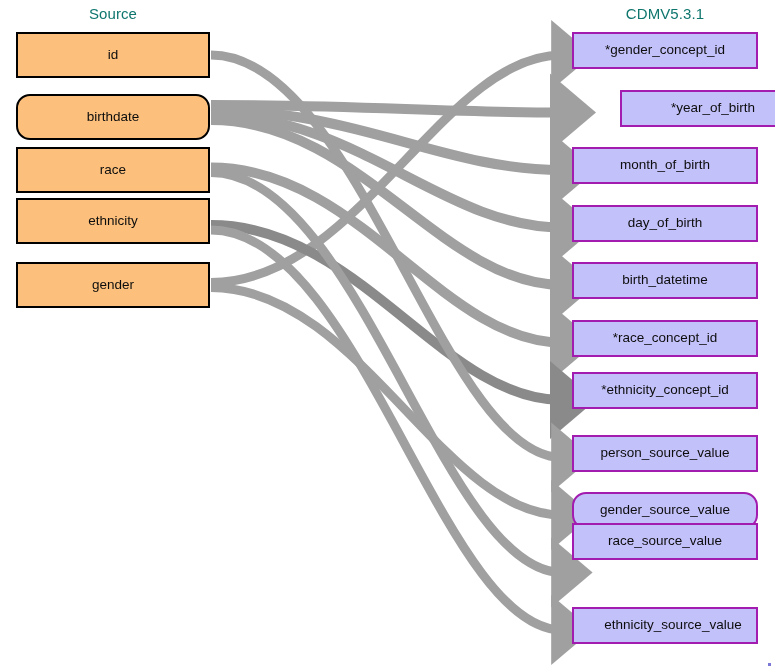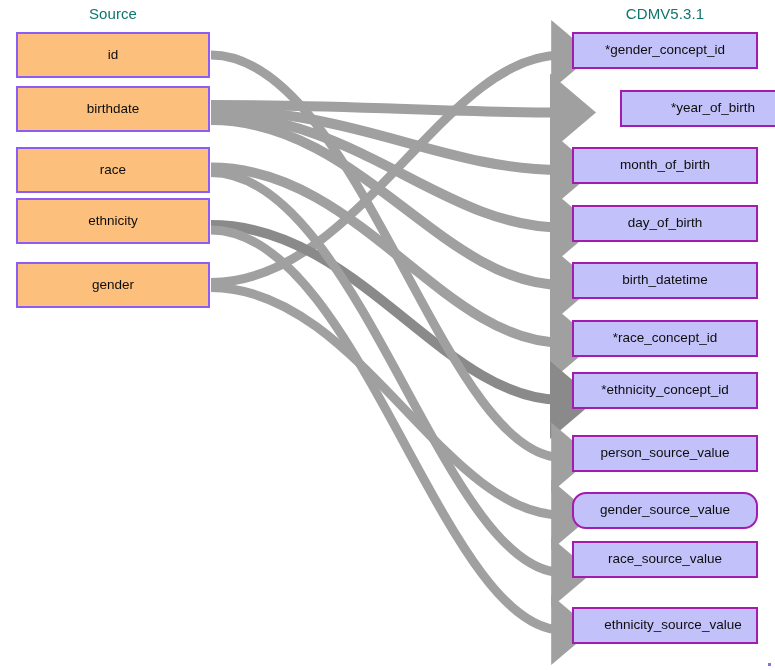--- a/index.html
+++ b/index.html
@@ -55,21 +55,21 @@
     text-align: center;
     line-height: 1.1;
     overflow: hidden;
   }
 
   .node-source {
     left: 16px;
     width: 194px;
     height: 46px;
     background: #fcc07c;
-    border: 2px solid #8b5cf6;
+    border: 2px solid #000000;
   }
 
   .node-target {
     left: 572px;
     width: 186px;
     height: 37px;
     background: #c3c1fa;
     border: 2px solid #a21caf;
   }
 
@@ -116,21 +116,21 @@
 </svg>
 
 <div class="col-header" id="source-header">Source</div>
 
 <div class="col-header" id="target-header">CDMV5.3.1</div>
 
 <div id="source-nodes">
     <div class="node node-source" style="top: 32px;">
       <span class="node-label">id</span>
     </div>
-    <div class="node node-source" style="top: 86px;">
+    <div class="node node-source" style="top: 94px; border-radius: 14px;">
       <span class="node-label">birthdate</span>
     </div>
     <div class="node node-source" style="top: 147px;">
       <span class="node-label">race</span>
     </div>
     <div class="node node-source" style="top: 198px;">
       <span class="node-label">ethnicity</span>
     </div>
     <div class="node node-source" style="top: 262px;">
       <span class="node-label">gender</span>
@@ -157,21 +157,21 @@
     </div>
     <div class="node node-target" style="top: 372px;">
       <span class="node-label">*ethnicity_concept_id</span>
     </div>
     <div class="node node-target" style="top: 434.5px;">
       <span class="node-label">person_source_value</span>
     </div>
     <div class="node node-target" style="top: 492px; border-radius: 14px;">
       <span class="node-label">gender_source_value</span>
     </div>
-    <div class="node node-target" style="top: 541px;">
+    <div class="node node-target" style="top: 523px;">
       <span class="node-label">race_source_value</span>
     </div>
     <div class="node node-target" style="top: 607px; padding-left: 16px;">
       <span class="node-label">ethnicity_source_value</span>
     </div>
   </div>
 
 <div style="position: absolute; right: 4px; bottom: 4px; width: 3px; height: 3px; background: rgb(123, 120, 214);"></div>
 
 </body></html>

